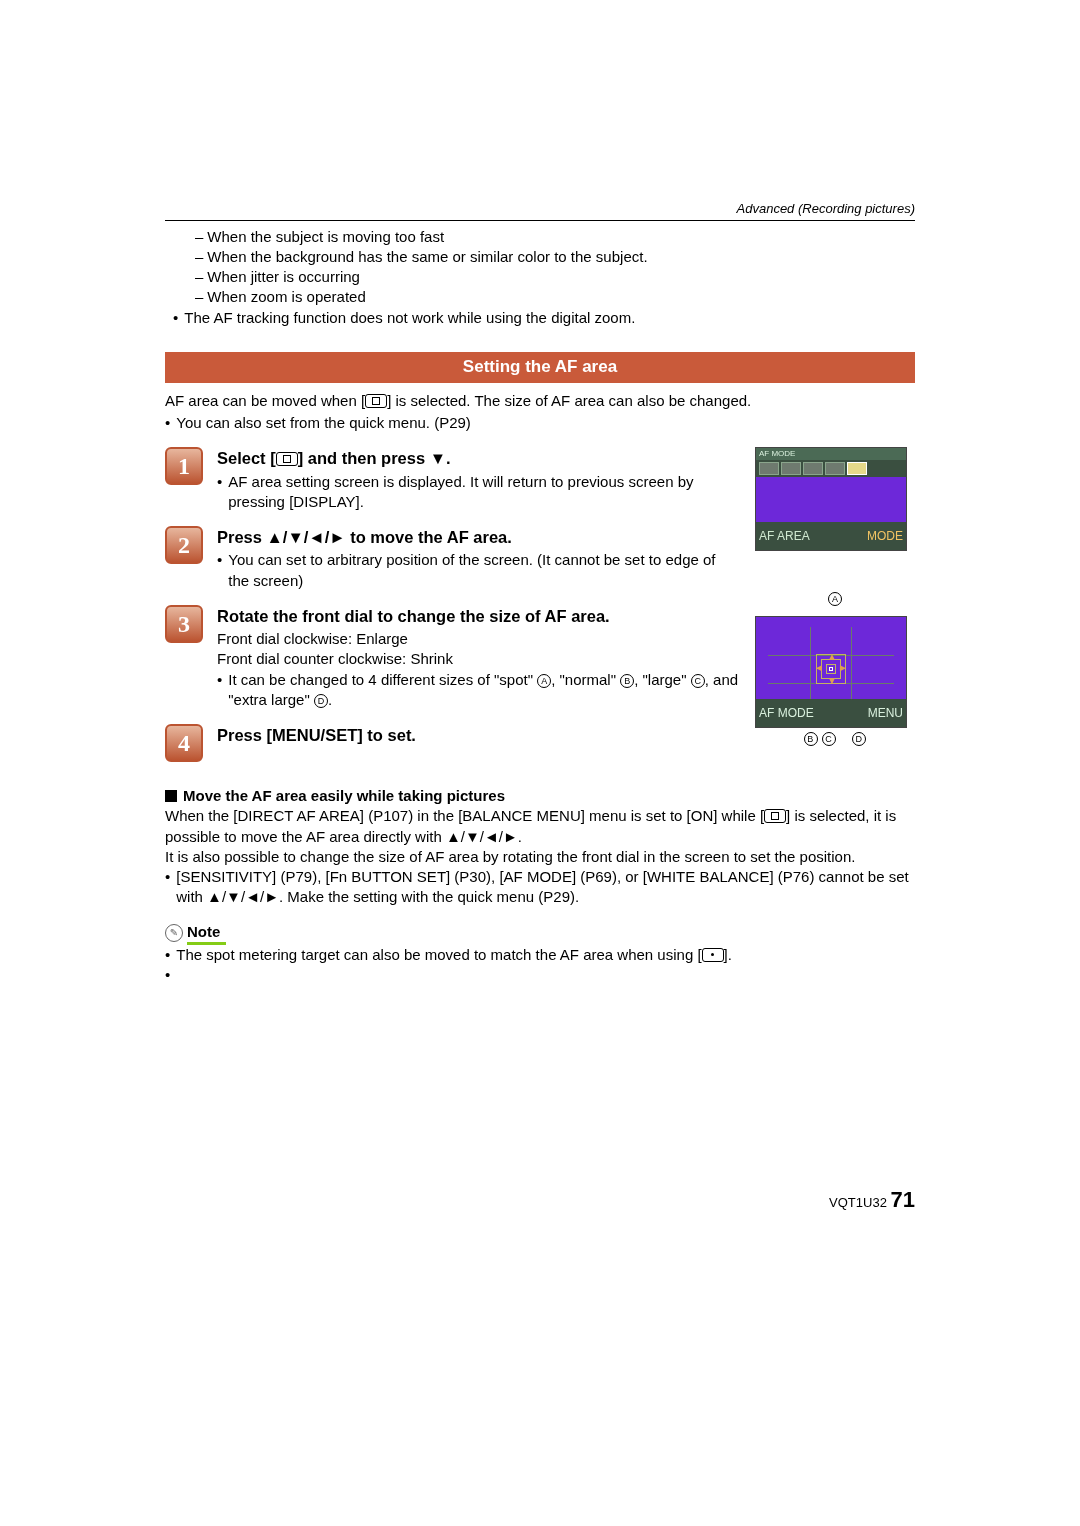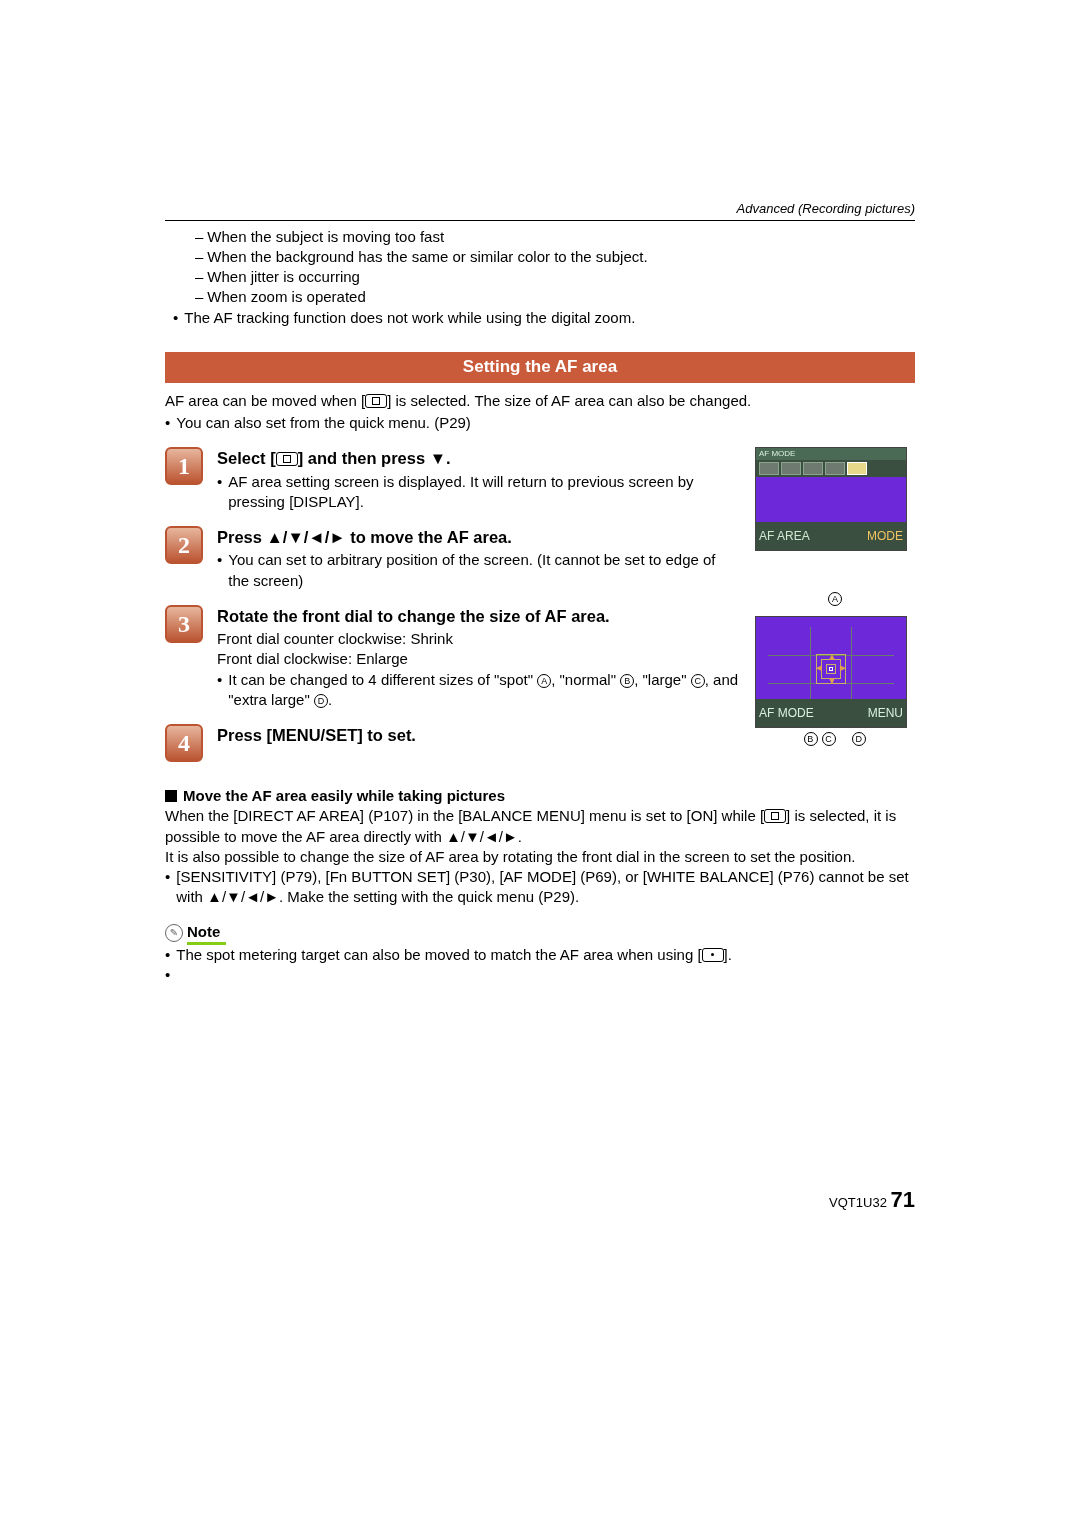--- a/index.html
+++ b/index.html
@@ -303,22 +303,22 @@
           </div>
       </div>
     </div>
   </div>
 
   <div class="step">
     <div class="num">3</div>
     <div class="body">
       <div class="title">Rotate the front dial to change the size of AF area.</div>
       <div class="sub">
+        <div>Front dial clockwise: Enlarge</div>
         <div>Front dial counter clockwise: Shrink</div>
-        <div>Front dial clockwise: Enlarge</div>
         <div class="bullet-row">
             <span class="b">•</span>
           <span>
             <span>It can be changed to 4 different sizes of "spot" </span><span class="circ">A</span><span>, "normal" </span><span class="circ">B</span><span>, "large" </span><span class="circ">C</span><span>, and "extra large" </span><span class="circ">D</span><span>.</span>
           </span>
         </div>
       </div>
     </div>
   </div>
 

